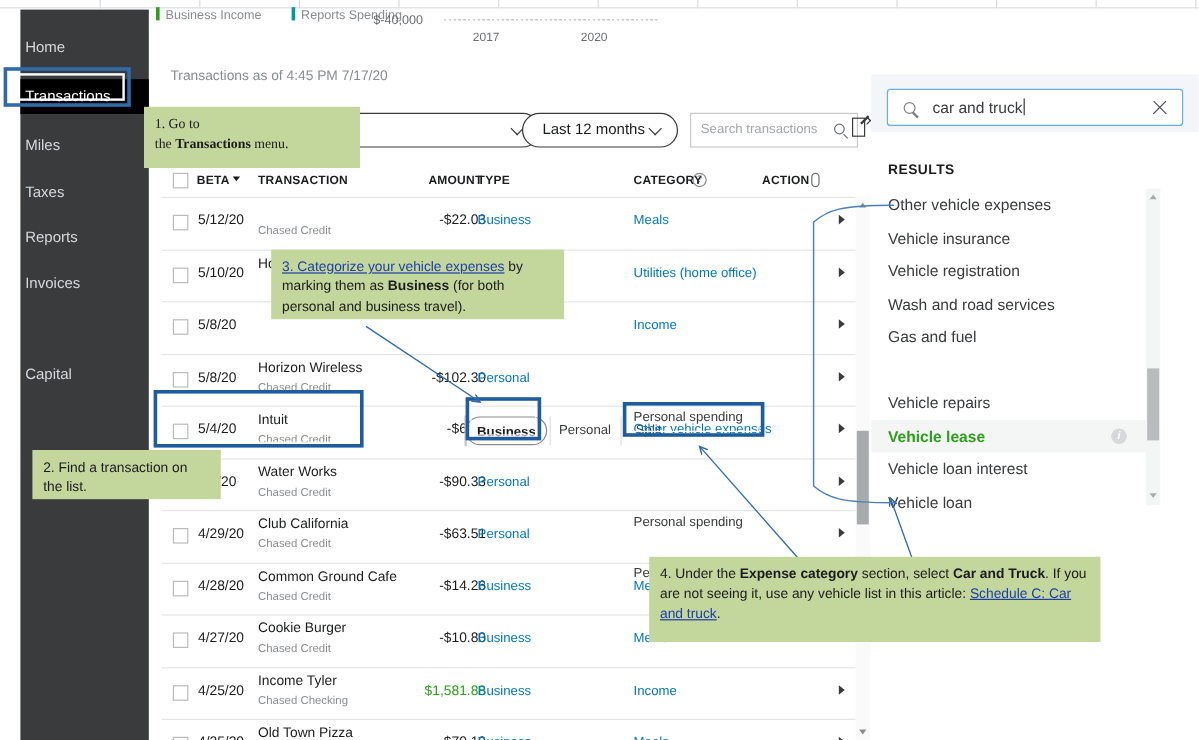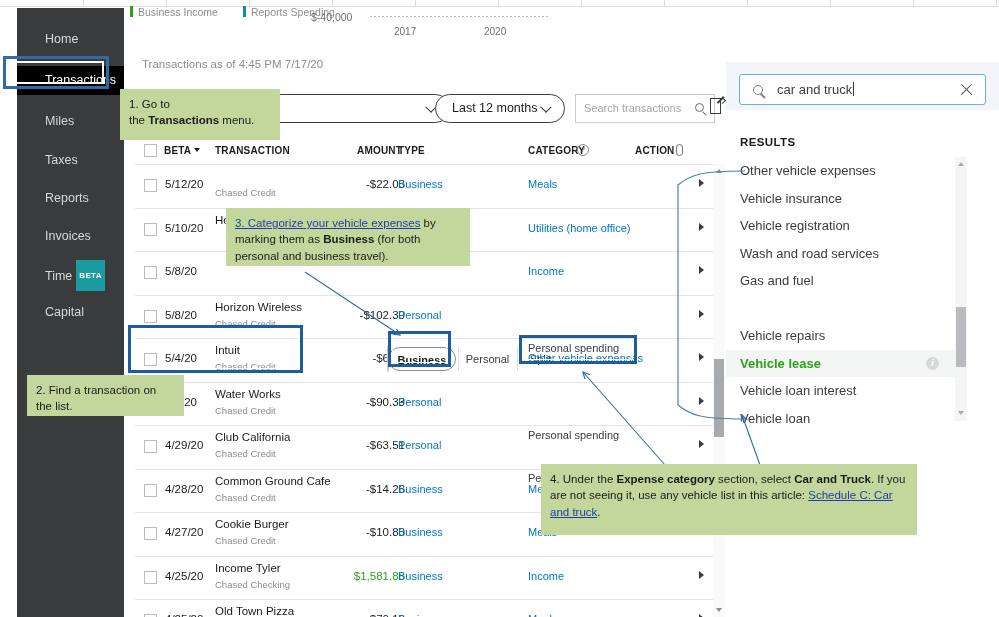--- a/index.html
+++ b/index.html
@@ -19,21 +19,21 @@
   .top-grid .gh { position:absolute; left:0; top:6px; width:999px; height:1px; background:#dcdee1; }
 
   
   .sidebar {
     position:absolute; left:17px; top:8px; width:107px; height:609px;
     background:#393b3d;
   }
   .nav-item {
     position:absolute; left:0; width:107px; height:29px;
     color:#d6d8da; font-size:12.5px; line-height:29px;
-    padding-left:28px; white-space:nowrap;
+    padding-left:4px; white-space:nowrap;
   }
   .nav-item.active { background:#000; color:#fff; }
   .nav-beta {
     display:inline-block; background:#1a9ba0; color:#fff;
     font-size:8px; font-weight:bold; padding:1px 3px; margin-left:4px;
     vertical-align:2px; letter-spacing:.3px;
   }
   
   .ring-transactions {
     position:absolute; left:3px; top:56px; width:106px; height:33px;
@@ -177,21 +177,21 @@
   .rp-sb .up, .rp-sb .dn { position:absolute; left:3px; width:0; height:0;
         border-left:3px solid transparent; border-right:3px solid transparent; }
   .rp-sb .up { top:5px; border-bottom:4px solid #a8abae; }
   .rp-sb .dn { bottom:6px; border-top:4px solid #a8abae; }
 
   
   .callout { position:absolute; background:#c3d69b; color:#1b1c1d; font-size:11.5px;
              line-height:1.42; padding:7px 9px; }
   .callout b { font-weight:bold; }
   .callout a { color:#1f3fa8; text-decoration:underline;text-align:right; }
-  .co1 { left:120px; top:89px; width:160px; height:51px; }
+  .co1 { left:120px; top:89px; width:180px; height:51px;font-family:Liberation Serif, serif; }
   .co2 { left:27px;  top:375px; width:157px; height:41px; }
   .co3 { left:226px; top:208px; width:244px; height:58px; }
   .co4 { left:541px; top:464px; width:376px; height:71px; }
 
   
   .hl { position:absolute; border:3px solid #1f5c9e; }
   .hl:after { content:""; position:absolute; left:1px; top:1px; right:1px; bottom:1px;
               border:1.5px solid #fff; }
   .hl-row    { left:128px; top:325px; width:175px; height:48px; }
   .hl-toggle { left:388px; top:331px; width:63px; height:36px; }
@@ -221,21 +221,20 @@
     <div class="gh"></div>
   </div>
 
   <nav class="sidebar">
     <div class="nav-item" style="top:17px"><span>Home</span></div>
     <div class="nav-item active" style="top:58px"><span>Transactions</span></div>
     <div class="nav-item" style="top:99px"><span>Miles</span></div>
     <div class="nav-item" style="top:138px"><span>Taxes</span></div>
     <div class="nav-item" style="top:176px"><span>Reports</span></div>
     <div class="nav-item" style="top:214px"><span>Invoices</span></div>
-    <div class="nav-item" style="top:252px"><span>Time</span><span class="nav-beta">BETA</span></div>
     <div class="nav-item" style="top:290px"><span>Capital</span></div>
   </nav>
   <div class="ring-transactions"></div>
 
   <div class="legend">
     <span class="sw i1"></span><span>Business Income</span>
     <span class="sw i2 lab2"></span><span>Reports Spending</span>
   </div>
   <div class="axis-amt">$-40,000</div>
   <div class="axis-dots"></div>

